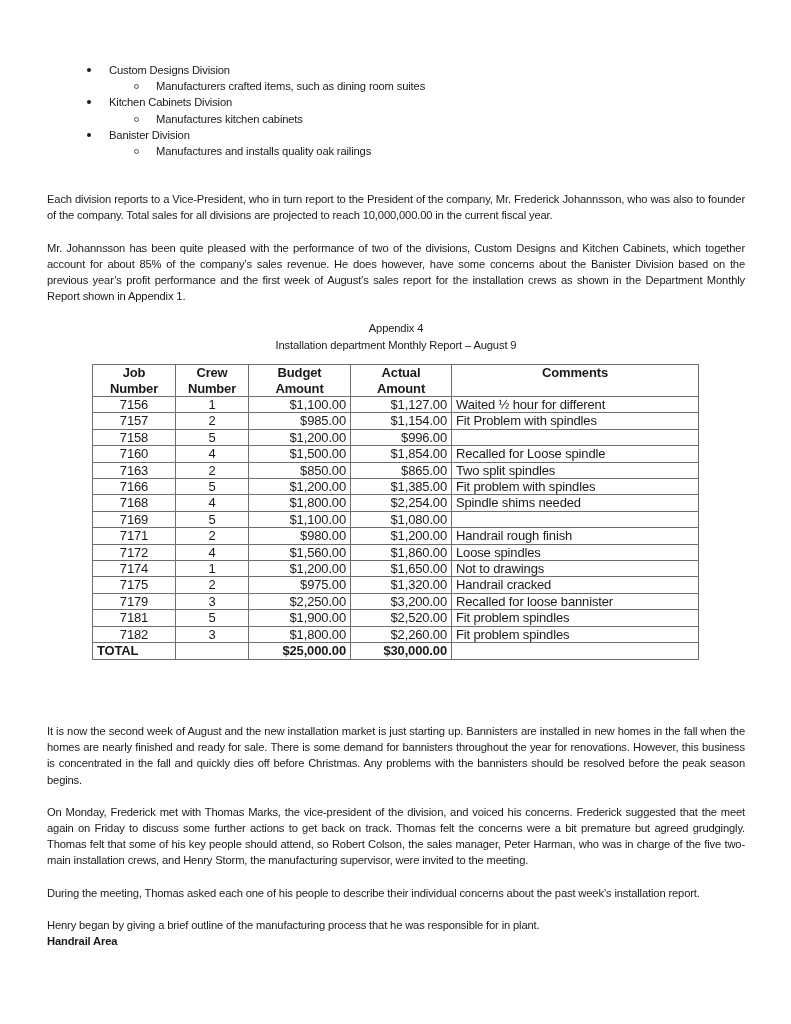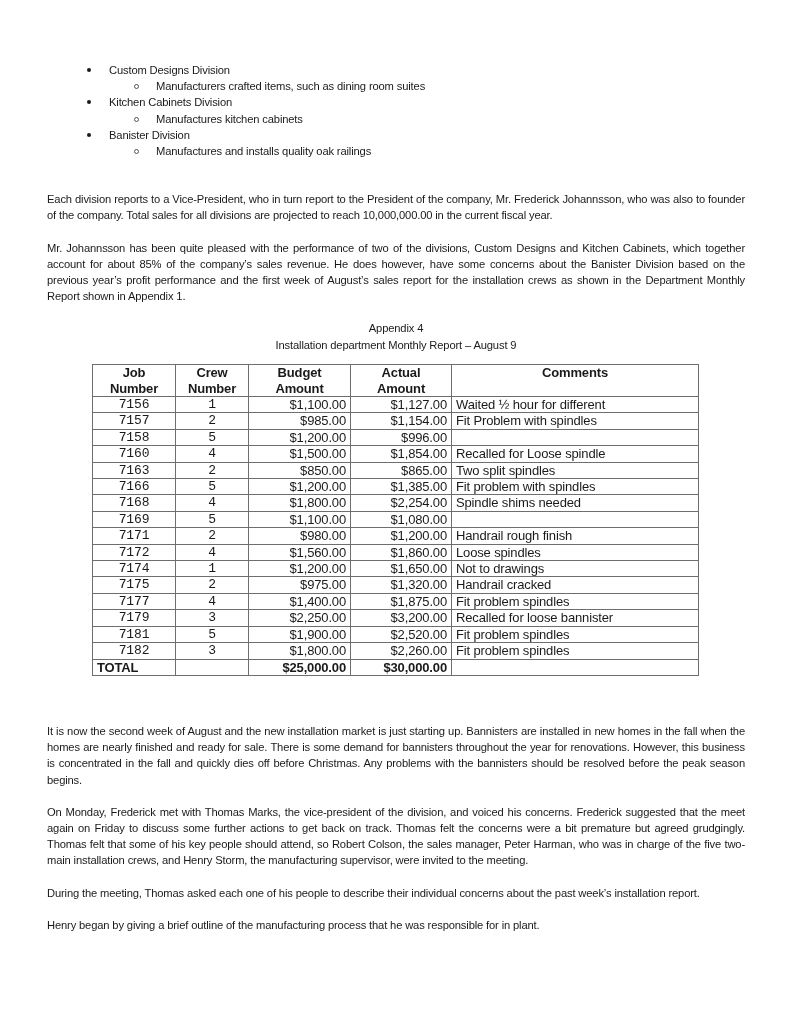--- a/index.html
+++ b/index.html
@@ -21,21 +21,21 @@
     table.report {
       position: absolute; left: 92px; top: 364px; width: 606px;
       border-collapse: collapse; font-size: 13px; table-layout: fixed;
     }
     table.report th, table.report td {
       border: 1px solid #6e6e6e; padding: 0 4px; height: 15.4px; line-height: 15.4px;
       white-space: nowrap; overflow: hidden;
     }
     table.report th { font-weight: bold; text-align: center; vertical-align: top; line-height: 15.5px; height: 31px; }
     table.report th.cmt { vertical-align: top; }
-    td.c { text-align: center; font-family: Liberation Mono, monospace; }
+    td.c { text-align: center; }
     td.r { text-align: right; }
     td.l { text-align: left; }
     tr.total td { font-weight: bold; }
     .bold { font-weight: bold; }
   </style>
 </head>
 <body>
 
 <div class="page">
   <ul class="divs">
@@ -151,27 +151,20 @@
         <td class="l">Not to drawings</td>
       </tr>
       <tr>
         <td class="c">7175</td>
         <td class="c">2</td>
         <td class="r">$975.00</td>
         <td class="r">$1,320.00</td>
         <td class="l">Handrail cracked</td>
       </tr>
       <tr>
-        <td class="c">7177</td>
-        <td class="c">4</td>
-        <td class="r">$1,400.00</td>
-        <td class="r">$1,875.00</td>
-        <td class="l">Fit problem spindles</td>
-      </tr>
-      <tr>
         <td class="c">7179</td>
         <td class="c">3</td>
         <td class="r">$2,250.00</td>
         <td class="r">$3,200.00</td>
         <td class="l">Recalled for loose bannister</td>
       </tr>
       <tr>
         <td class="c">7181</td>
         <td class="c">5</td>
         <td class="r">$1,900.00</td>
@@ -196,13 +189,14 @@
 </table>
 
 <div class="page" style="top:723px;">
   <p>It is now the second week of August and the new installation market is just starting up. Bannisters are installed in new homes in the fall when the homes are nearly finished and ready for sale. There is some demand for bannisters throughout the year for renovations. However, this business is concentrated in the fall and quickly dies off before Christmas. Any problems with the bannisters should be resolved before the peak season begins.</p>
   <div class="gap"></div>
   <p>On Monday, Frederick met with Thomas Marks, the vice-president of the division, and voiced his concerns. Frederick suggested that the meet again on Friday to discuss some further actions to get back on track. Thomas felt the concerns were a bit premature but agreed grudgingly. Thomas felt that some of his key people should attend, so Robert Colson, the sales manager, Peter Harman, who was in charge of the five two-main installation crews, and Henry Storm, the manufacturing supervisor, were invited to the meeting.</p>
   <div class="gap"></div>
   <p>During the meeting, Thomas asked each one of his people to describe their individual concerns about the past week’s installation report.</p>
   <div class="gap"></div>
   <p style="text-align:left;">Henry began by giving a brief outline of the manufacturing process that he was responsible for in plant.</p>
+  <p class="bold">Handrail Area</p>
 </div>
 
 </body></html>

